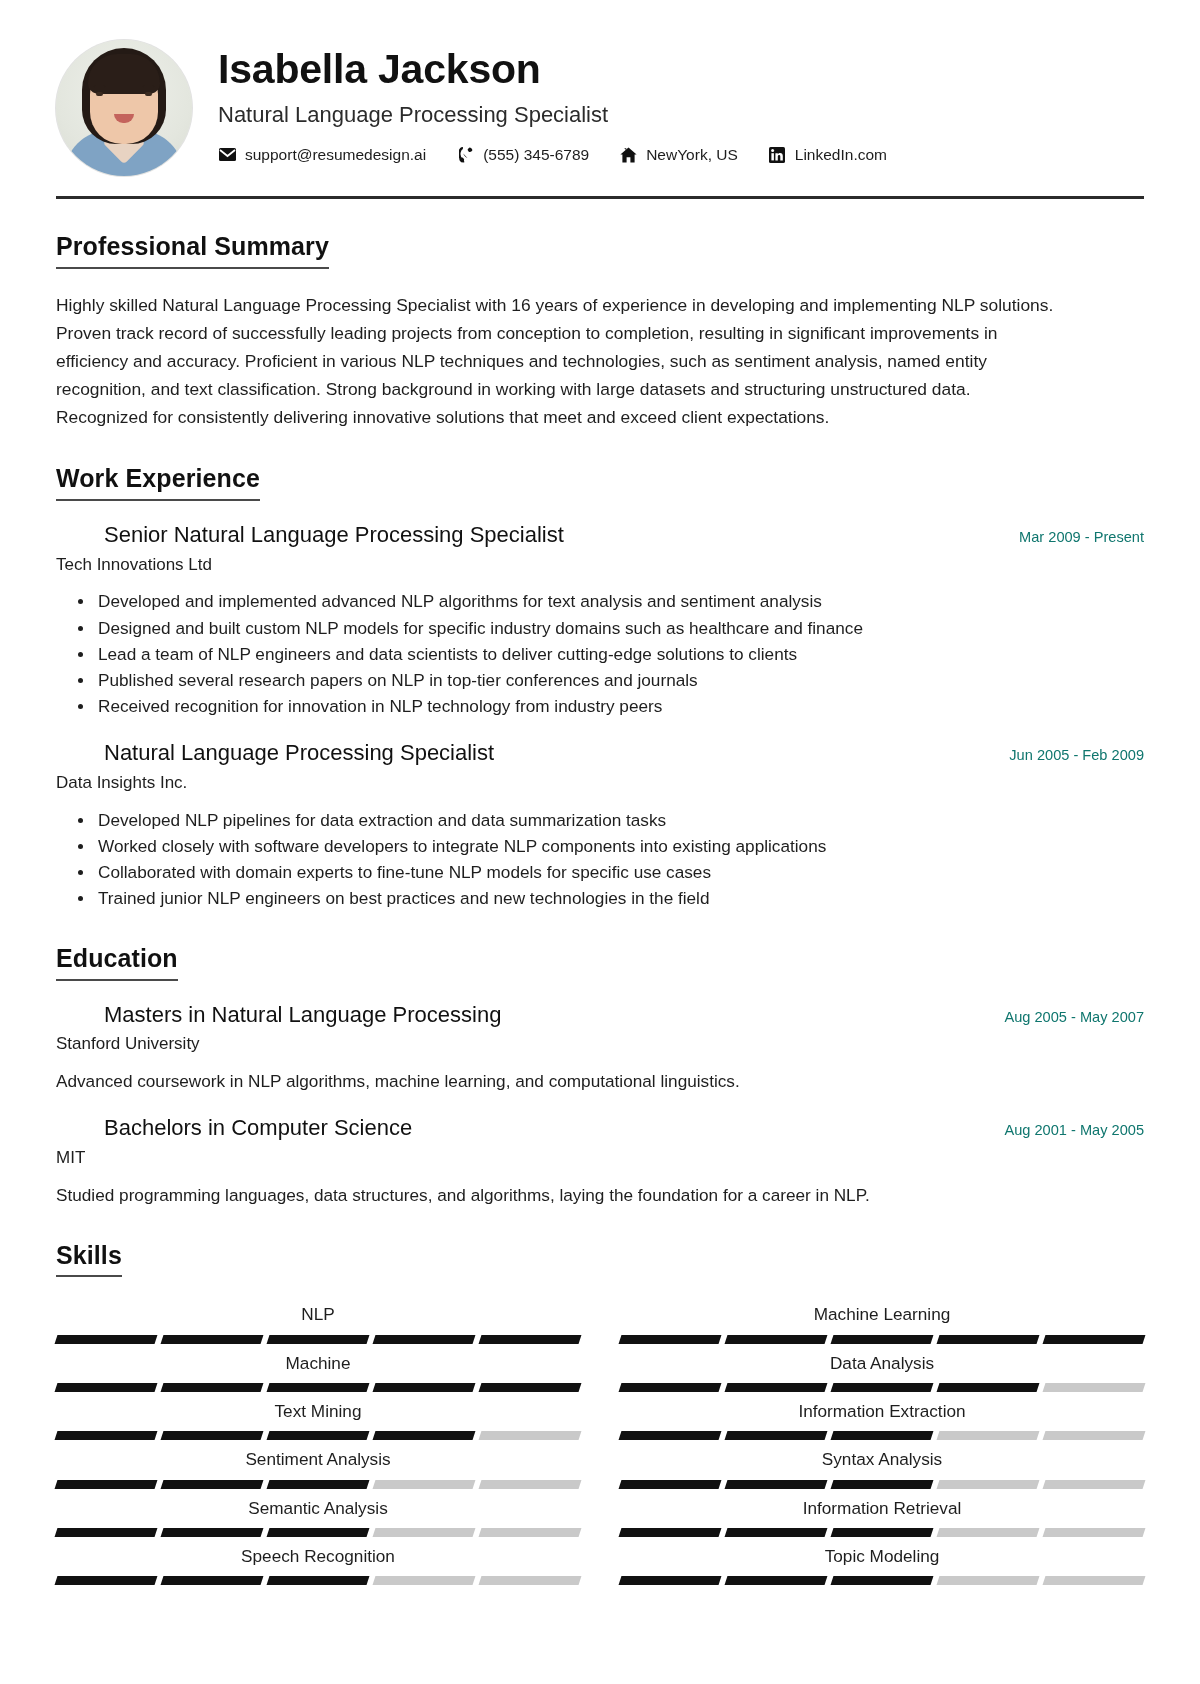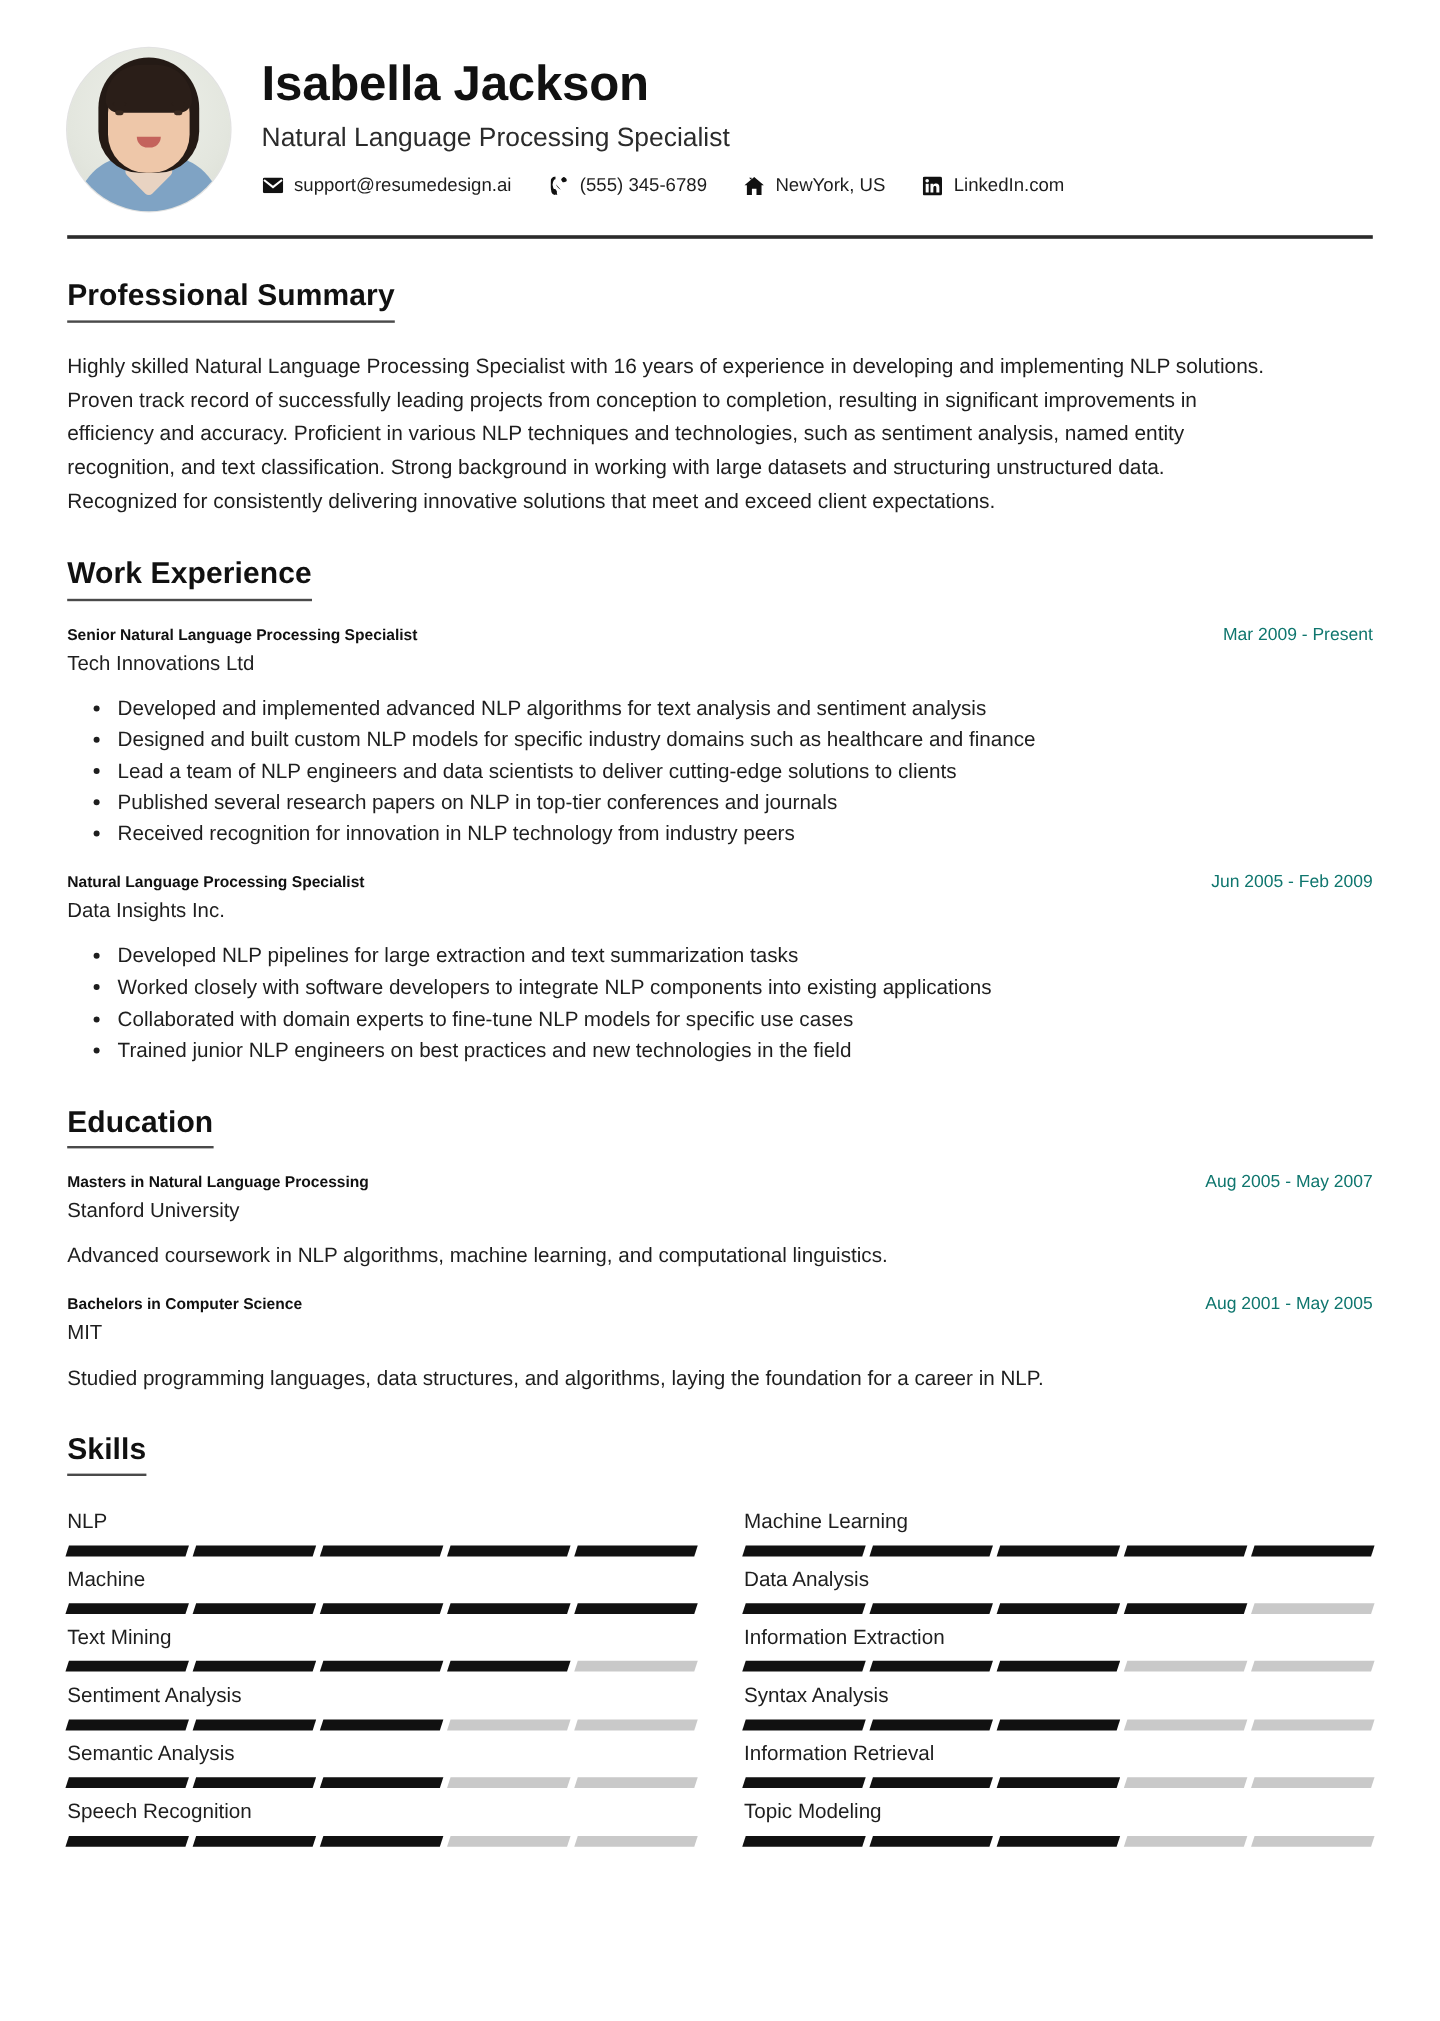--- a/index.html
+++ b/index.html
@@ -116,24 +116,25 @@
   
   .entry { margin-top: 20px; }
   .entry:first-of-type { margin-top: 22px; }
   .entry-head {
     display: flex;
     align-items: baseline;
     justify-content: space-between;
     gap: 20px;
   }
   .entry-title {
-    font-size: 13px;
-    font-weight: 700;
+    font-size: 22px;
+    font-weight: 400;
     color: #111;
     line-height: 1.3;
+    margin-left: 48px;
   }
   .entry-date {
     font-size: 14.6px;
     color: #0f766e;
     white-space: nowrap;
     flex: 0 0 auto;
   }
   .entry-sub {
     font-size: 17px;
     color: #1e1e1e;
@@ -173,20 +174,21 @@
   
   .skills-grid {
     margin-top: 18px;
     display: grid;
     grid-template-columns: 1fr 1fr;
     column-gap: 40px;
     row-gap: 0;
   }
   .skill {
     padding: 8px 0 0 0;
+    text-align: center;
   }
   .skill-name {
     font-size: 17.2px;
     color: #1e1e1e;
     line-height: 1.3;
     margin-bottom: 9px;
   }
   .skill-bar {
     display: flex;
     gap: 6px;
@@ -299,21 +301,21 @@
       </ul>
     </div>
 
     <div class="entry">
       <div class="entry-head">
         <div class="entry-title">Natural Language Processing Specialist</div>
         <div class="entry-date">Jun 2005 - Feb 2009</div>
       </div>
       <div class="entry-sub">Data Insights Inc.</div>
       <ul class="bullets">
-        <li>Developed NLP pipelines for large extraction and text summarization tasks</li>
+        <li>Developed NLP pipelines for data extraction and data summarization tasks</li>
         <li>Worked closely with software developers to integrate NLP components into existing applications</li>
         <li>Collaborated with domain experts to fine-tune NLP models for specific use cases</li>
         <li>Trained junior NLP engineers on best practices and new technologies in the field</li>
       </ul>
     </div>
   </div>
 
   <div class="section">
     <div class="section-title">Education</div>
 

